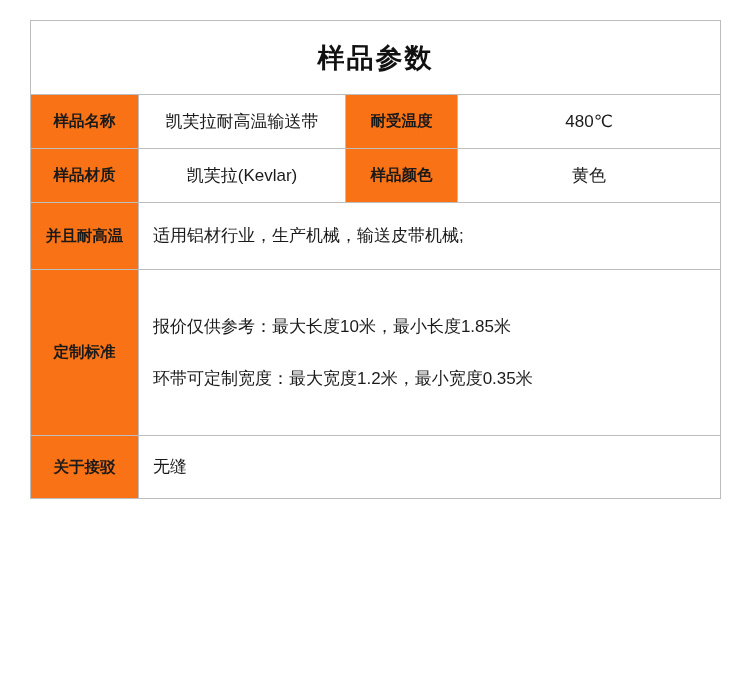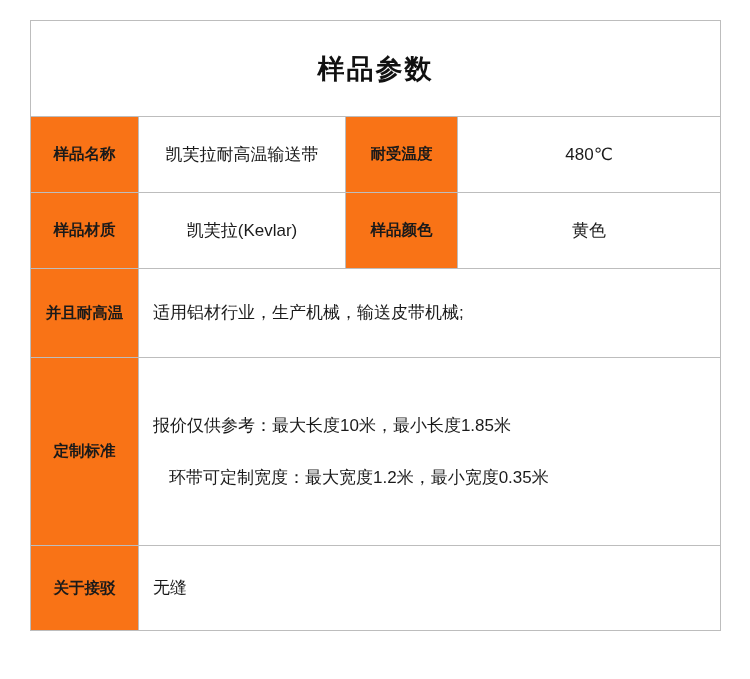--- a/index.html
+++ b/index.html
@@ -21,21 +21,21 @@
     padding: 20px 30px 0 30px;
     position: relative;
   }
   table.spec {
     width: 690px;
     border-collapse: collapse;
     table-layout: fixed;
   }
   table.spec td {
     border: 1px solid #bdbdbd;
-    padding: 11px;
+    padding: 0;
     vertical-align: middle;
   }
   .title-cell {
     text-align: center;
     font-size: 27px;
     font-weight: bold;
     letter-spacing: 2px;
     height: 73px;
     color: #111111;
   }
@@ -63,21 +63,20 @@
   .row-h-53 td { height: 53px; }
   .row-h-62 td { height: 62px; }
   .row-h-66 td { height: 66px; }
   .row-h-165 td { height: 165px; }
   .custom-line {
     margin: 0;
     padding: 0;
   }
   .custom-line + .custom-line {
     margin-top: 25px;
-    margin-left: 16px;
   }
   .note {
     margin-top: 24px;
     width: 690px;
     font-size: 15.5px;
     line-height: 1.85;
     color: #1a1a1a;
     padding-left: 22px;
     box-sizing: border-box;
     text-indent: 0;

